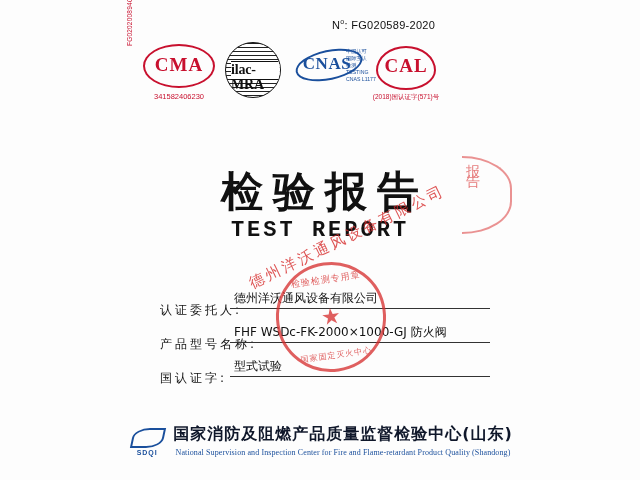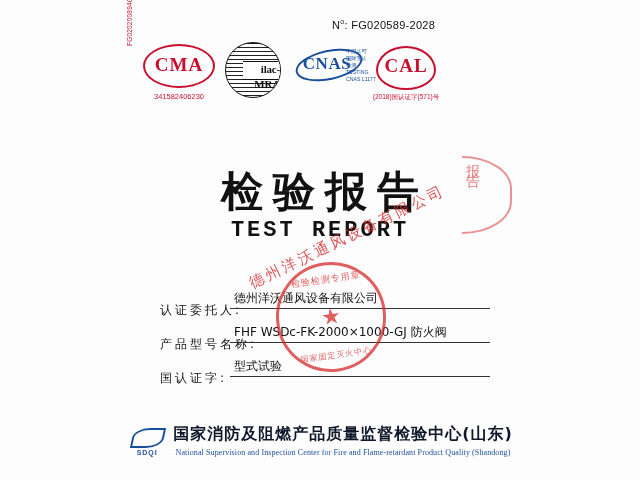--- a/index.html
+++ b/index.html
@@ -91,31 +91,31 @@
     margin: 0 auto;
     border-radius: 50%;
     border: 1.5px solid #111;
     position: relative;
     overflow: hidden;
     background:
       repeating-linear-gradient(to bottom, #222 0 1.5px, #fff 1.5px 4px);
   }
   .ilac-band {
     position: absolute;
-    left: 17px; right: 0;
+    left: 5px; right: 0;
     top: 18px;
     height: 17px;
     background: #fff;
     border-top: 1px solid #111;
     border-bottom: 1px solid #111;
     color: #111;
-    font-size: 11px;
+    font-size: 14px;
     font-weight: bold;
     line-height: 15px;
-    text-align: right;
+    text-align: left;
     letter-spacing: -0.2px;
     font-family: "Liberation Serif", serif;
   }
 
   
   .cnas { left: 150px; top: 4px; width: 74px; }
   .cnas-mark {
     position: relative;
     height: 44px;
   }
@@ -386,21 +386,21 @@
     white-space: nowrap;
     font-family: "Liberation Serif", serif;
   }
 </style>
 </head>
 <body>
 
 <div class="page">
 
   <div class="report-no">
-    <span class="no-label">N<sup>o</sup></span><span>: FG020589-2028</span>
+    <span class="no-label">N<sup>o</sup></span><span>: FG020589-2020</span>
   </div>
 
   <div class="logo-row">
 
     <div class="logo-block cma">
       <div class="side-code">FG020200894C</div>
       <div class="cma-oval">CMA</div>
       <div class="cma-code">341582406230</div>
     </div>
 

